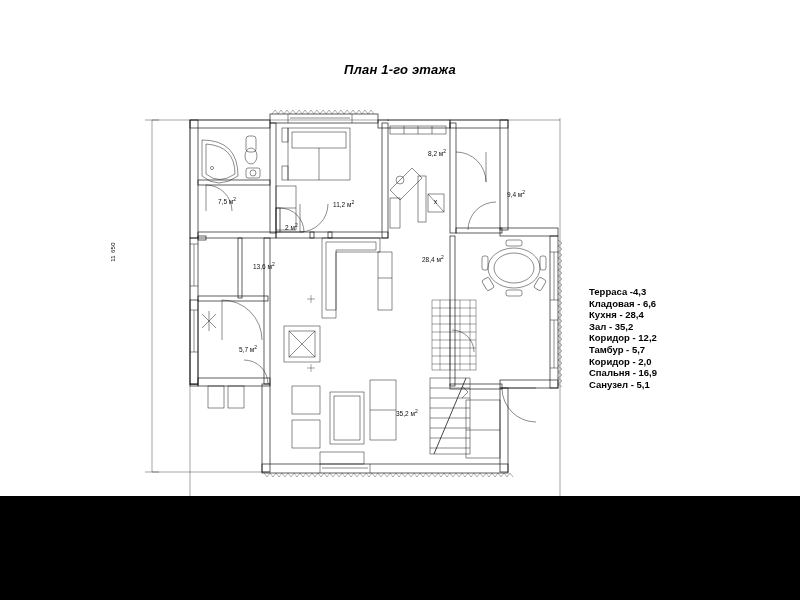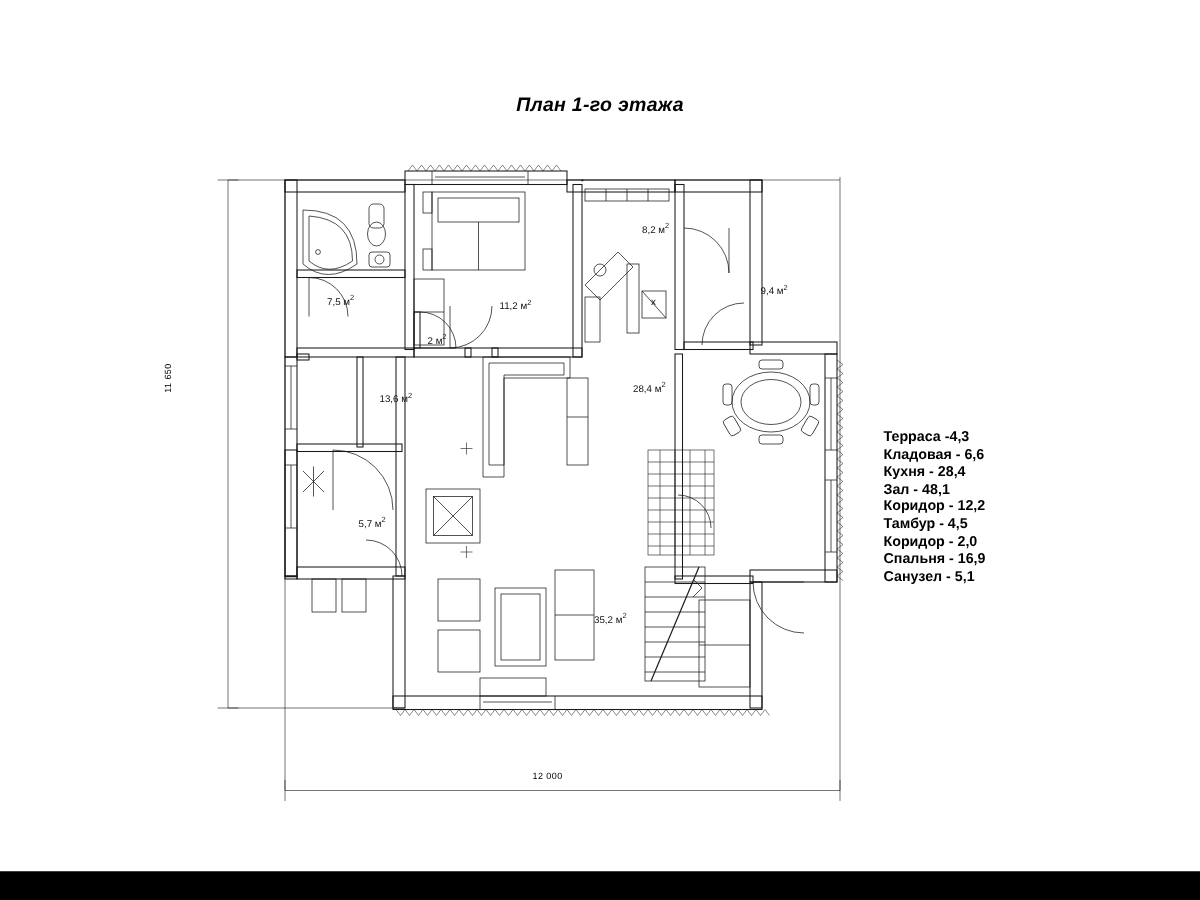--- a/index.html
+++ b/index.html
@@ -3,21 +3,21 @@
 <meta charset="utf-8">
 <style>
   html, body {
     margin: 0;
     padding: 0;
     background: #000000;
   }
   #page {
     position: relative;
     width: 800px;
-    height: 581px;
+    height: 496px;
     background: #ffffff;
     overflow: hidden;
     font-family: "Liberation Sans", sans-serif;
     color: #000000;
     text-decoration: underline;
   }
   #title {
     position: absolute;
     left: 0;
     top: 62px;
@@ -312,21 +312,21 @@
   <div class="area" style="left:396px; top:408px;"><span>35,2 м</span><sup>2</sup></div>
   <div class="area" style="left:434px; top:198px;">х</div>
 
   <div class="dim-label" id="dim-bottom">12 000</div>
   <div class="dim-label" id="dim-left">11 650</div>
 
   <div id="legend">
     <div>Терраса -4,3</div>
     <div>Кладовая - 6,6</div>
     <div>Кухня - 28,4</div>
-    <div>Зал - 48,1</div>
+    <div>Зал - 35,2</div>
     <div>Коридор - 12,2</div>
-    <div>Тамбур - 4,5</div>
+    <div>Тамбур - 5,7</div>
     <div>Коридор - 2,0</div>
     <div>Спальня - 16,9</div>
     <div>Санузел - 5,1</div>
   </div>
 
 </div>
 
 </body></html>

